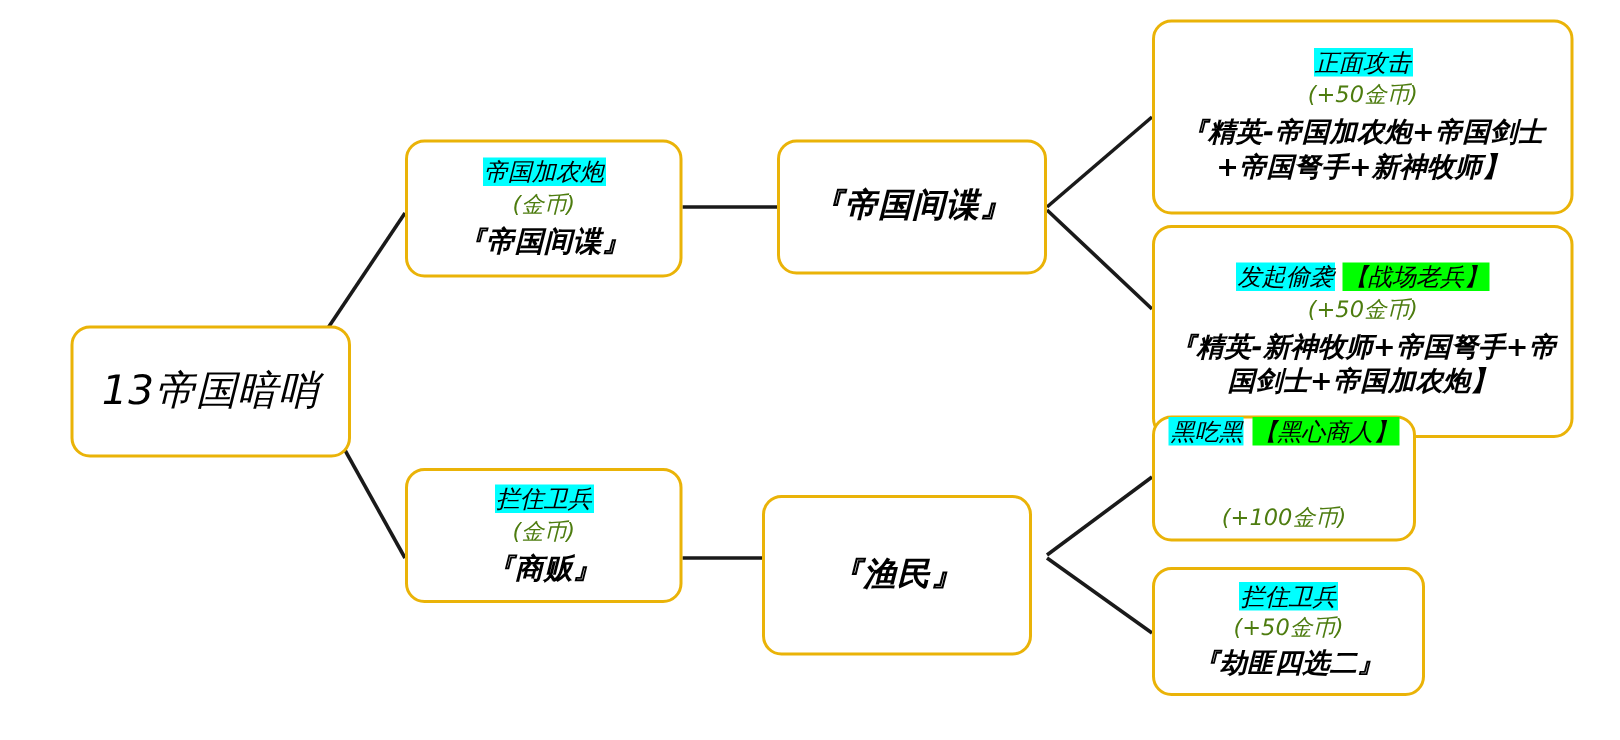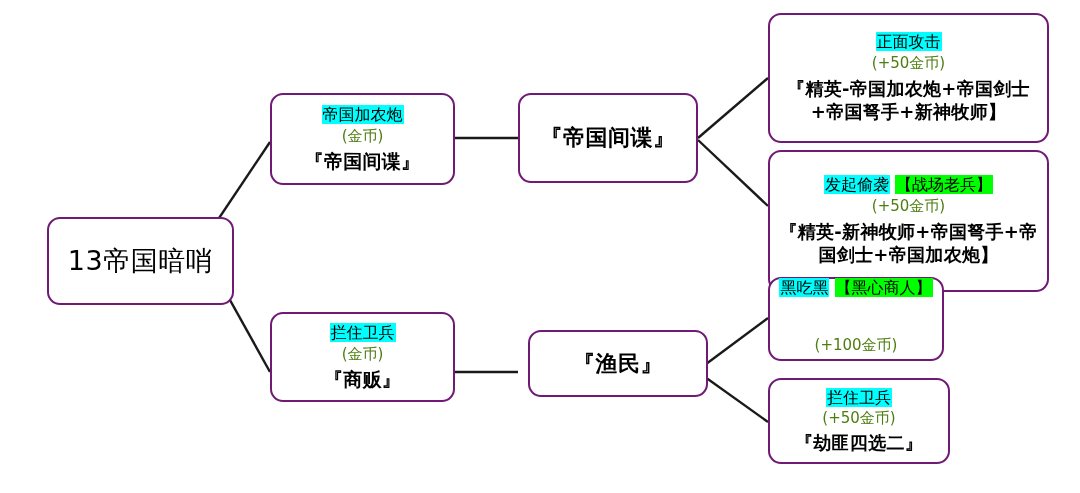--- a/index.html
+++ b/index.html
@@ -26,29 +26,30 @@
     position: absolute;
     left: 0;
     top: 0;
     width: 1080px;
     height: 493px;
     pointer-events: none;
   }
   .node {
     position: absolute;
     box-sizing: border-box;
-    border: 2px solid #701a75;
+    border: 2px solid #eab308;
     border-radius: 13px;
     background: #ffffff;
     display: flex;
     flex-direction: column;
     align-items: center;
     justify-content: center;
     text-align: center;
     line-height: 1.18;
+    font-style: italic;
   }
   .node .row {
     display: block;
     white-space: nowrap;
   }
   .node .row.wrapline {
     white-space: normal;
   }
   
   .root-label {
@@ -149,21 +150,21 @@
   </div>
 
   <div class="node" style="left:270px; top:312px; width:185px; height:90px;">
     <span class="row opt-title">
       <span class="hl-cyan">拦住卫兵</span>
     </span>
     <span class="row cost">(金币)</span>
     <span class="row result">『商贩』</span>
   </div>
 
-  <div class="node" style="left:528px; top:330px; width:180px; height:67px;">
+  <div class="node" style="left:508px; top:330px; width:180px; height:107px;">
     <span class="row plain-label">『渔民』</span>
   </div>
 
   <div class="node" style="left:768px; top:277px; width:176px; height:84px;gap:36px;">
     <span class="row opt-title">
       <span class="hl-cyan">黑吃黑</span><span>&nbsp;</span><span class="hl-green">【黑心商人】</span>
     </span>
     <span class="row cost">(+100金币)</span>
   </div>
 

